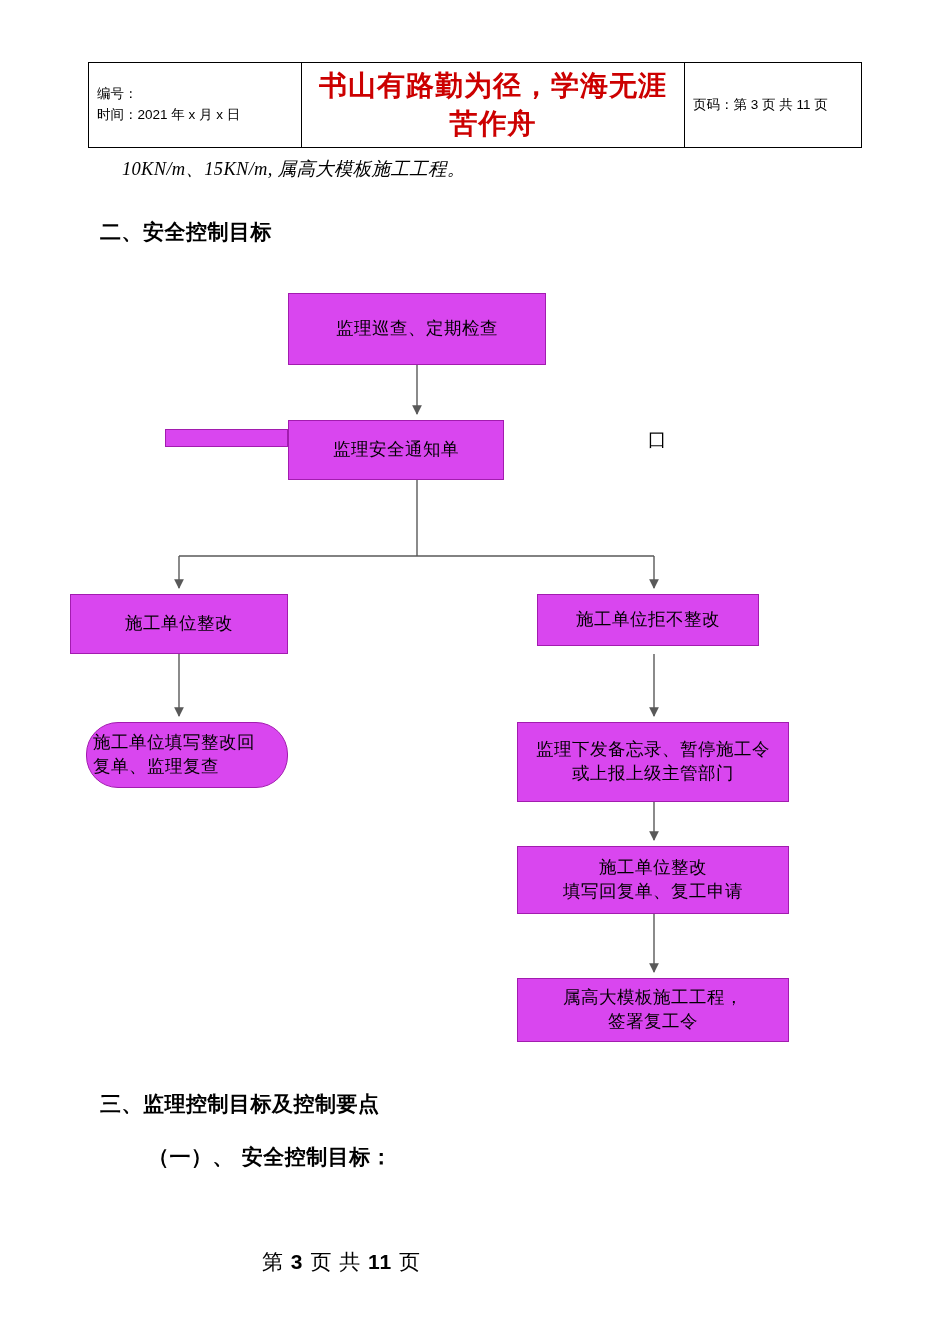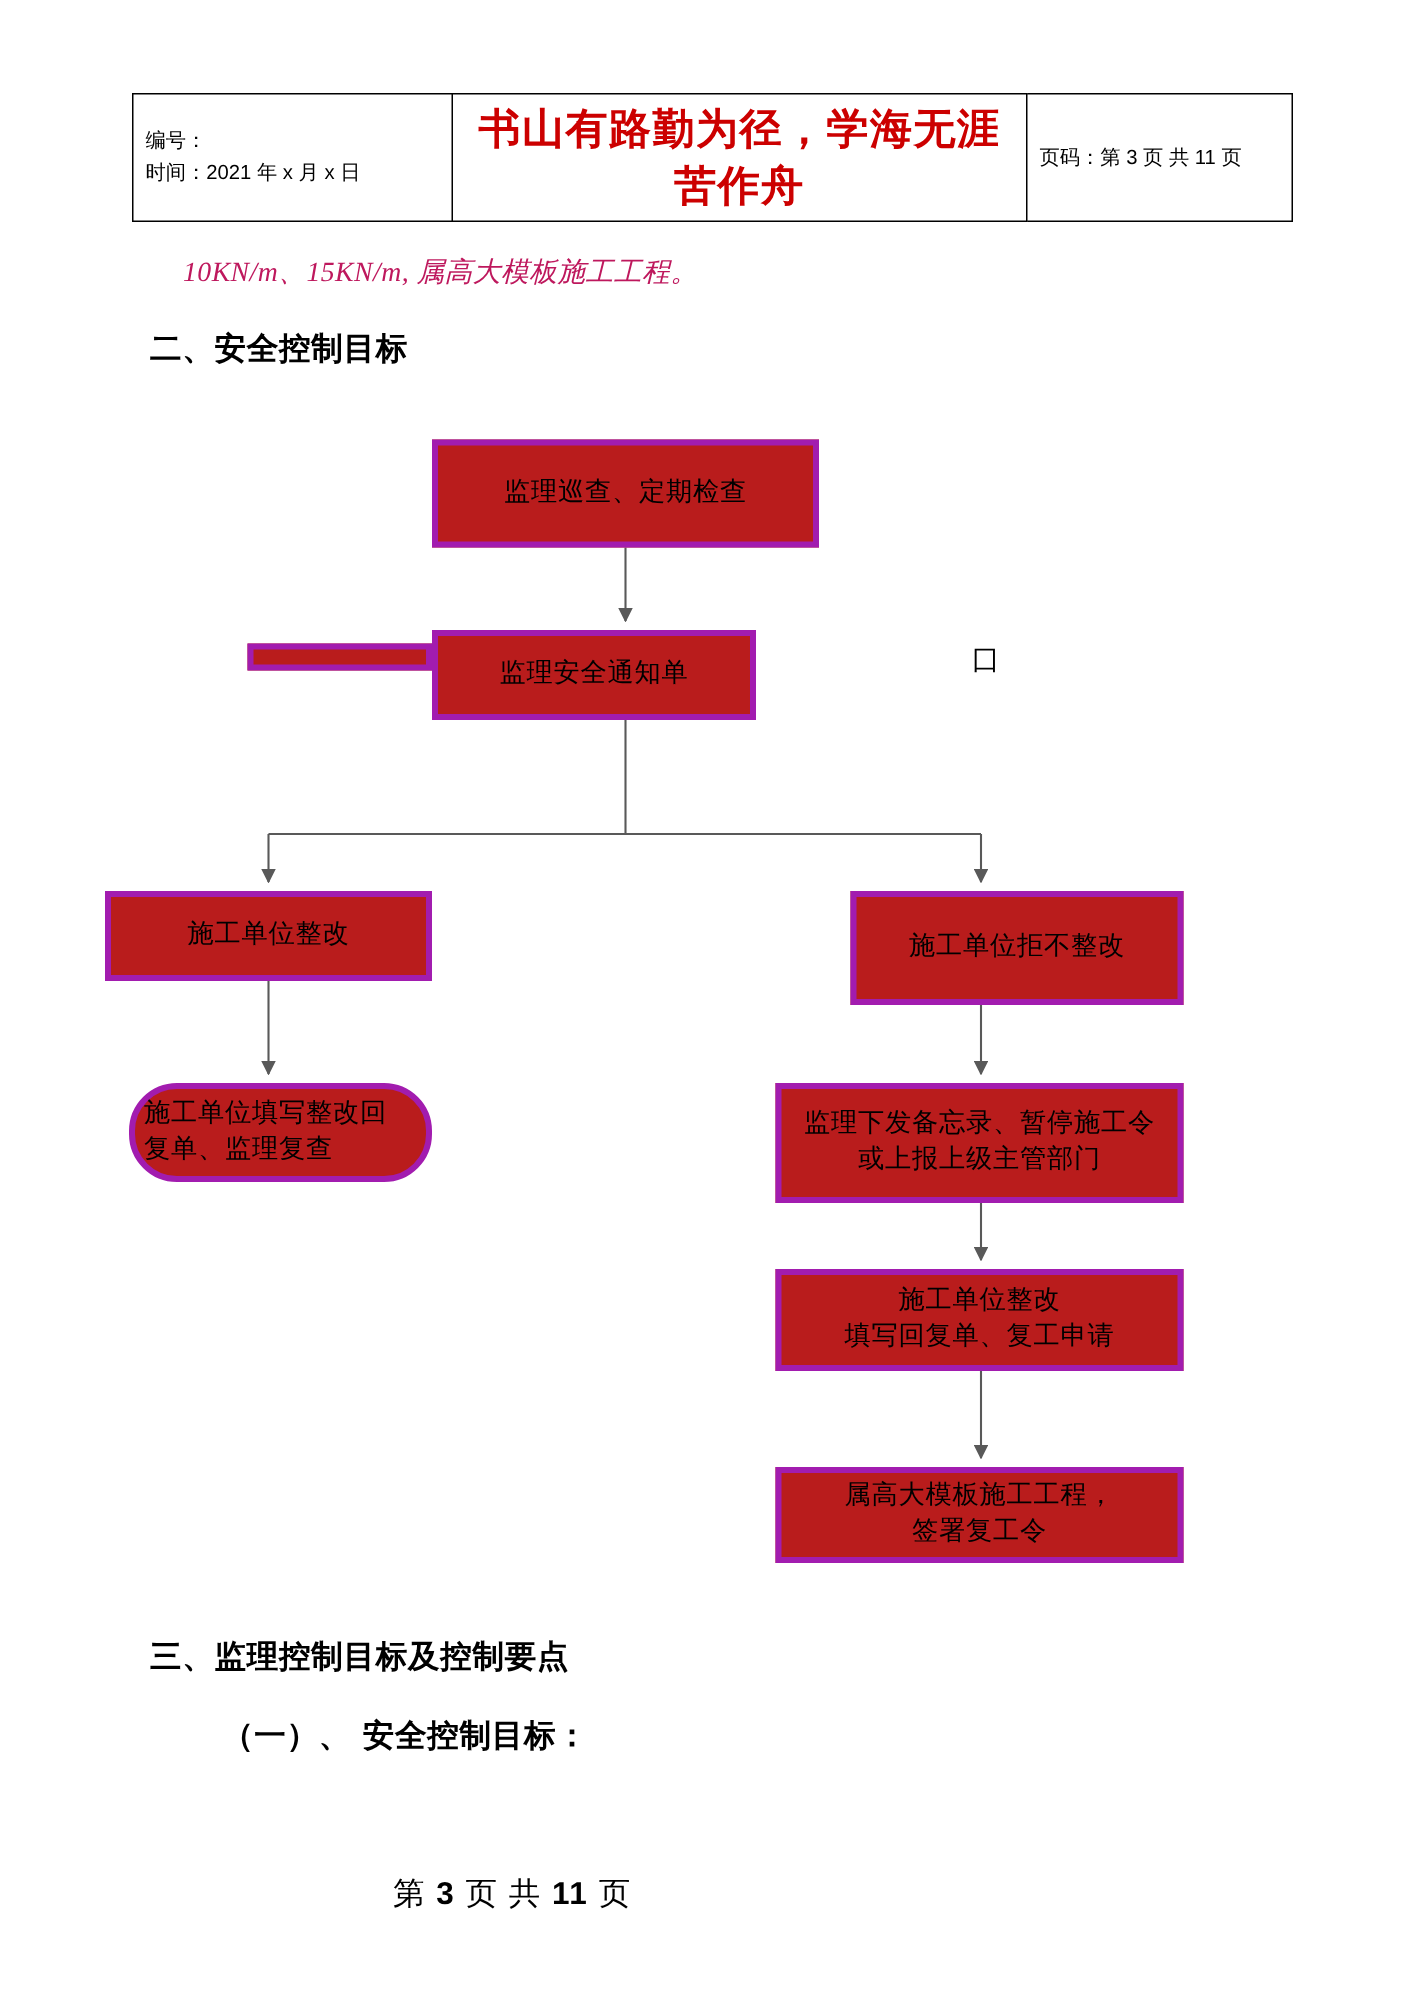--- a/index.html
+++ b/index.html
@@ -48,44 +48,44 @@
   .hdr-right {
     font-size: 13.5px;
     font-family: "Liberation Sans", sans-serif;
     white-space: nowrap;
   }
 
   
   .italic-line {
     position: absolute;
     left: 122px;
-    top: 168px;
+    top: 156px;
     font-size: 18.5px;
     font-style: italic;
-    color: #be185d;
+    color: #000000;
     font-family: "Liberation Serif", serif;
     letter-spacing: 0.3px;
   }
   .section-head {
     position: absolute;
     font-weight: bold;
     font-size: 21px;
     font-family: "DejaVu Sans", sans-serif;
     letter-spacing: 0.5px;
   }
   #sec-2  { left: 100px; top: 218px; }
   #sec-3  { left: 100px; top: 1090px; }
   #sec-3a { left: 100px; top: 1143px; margin-left: 48px; }
 
   
   .flow { position: absolute; left: 0; top: 0; width: 950px; height: 1344px; }
   .node {
     position: absolute;
-    border: 4px solid #a21caf;
-    background: #b91c1c;
+    border: 1px solid #a21caf;
+    background: #d946ef;
     box-sizing: border-box;
     display: flex;
     align-items: center;
     justify-content: center;
     text-align: center;
     font-size: 17.5px;
     line-height: 1.35;
     font-family: "DejaVu Sans", sans-serif;
     letter-spacing: 0.5px;
   }
@@ -94,21 +94,21 @@
     text-align: left;
     padding-left: 6px;
     border-radius: 32px;
   }
   .node-txt { display: block; white-space: pre-line; }
 
   .n1 { left: 288px; top: 293px;  width: 258px; height: 72px; }
   .n2 { left: 288px; top: 420px;  width: 216px; height: 60px; align-items: center; }
   .n2b{ left: 165px; top: 429px;  width: 123px; height: 18px; }
   .n3 { left: 70px;  top: 594px;  width: 218px; height: 60px; }
-  .n4 { left: 567px; top: 594px;  width: 222px; height: 76px; }
+  .n4 { left: 537px; top: 594px;  width: 222px; height: 52px; }
   .n5 { left: 86px;  top: 722px;  width: 202px; height: 66px; }
   .n6 { left: 517px; top: 722px;  width: 272px; height: 80px; }
   .n7 { left: 517px; top: 846px;  width: 272px; height: 68px; }
   .n8 { left: 517px; top: 978px;  width: 272px; height: 64px; }
 
   .mark-box {
     position: absolute;
     left: 648px; top: 428px;
     font-size: 17.5px;
     font-family: "DejaVu Sans", sans-serif;

